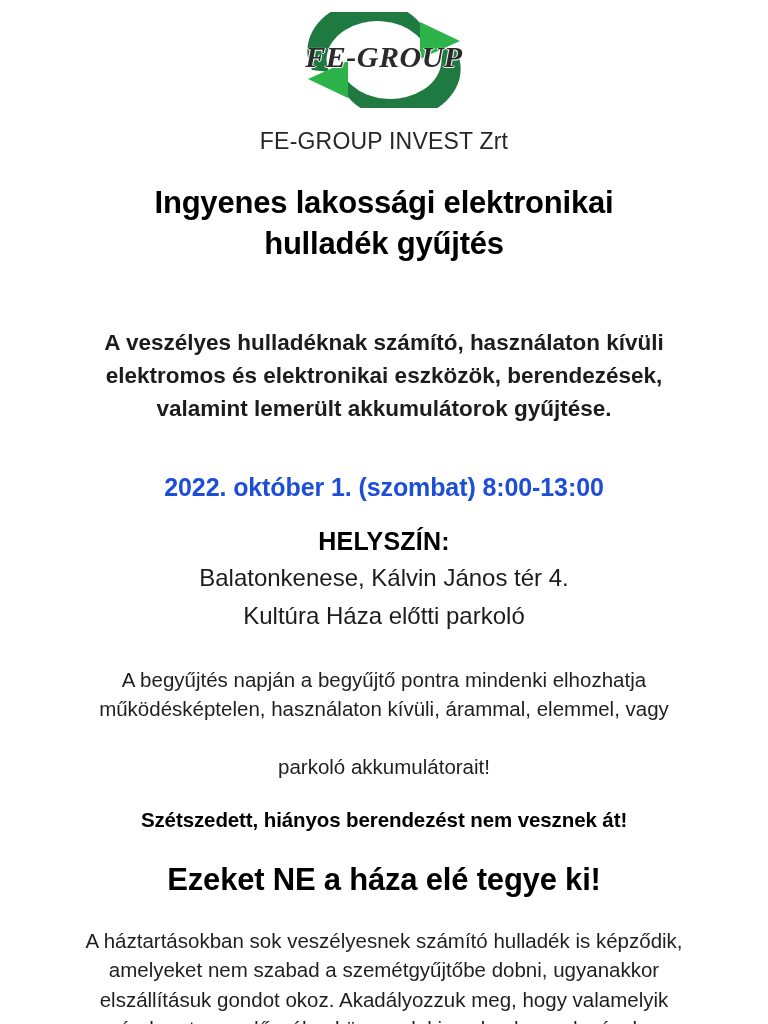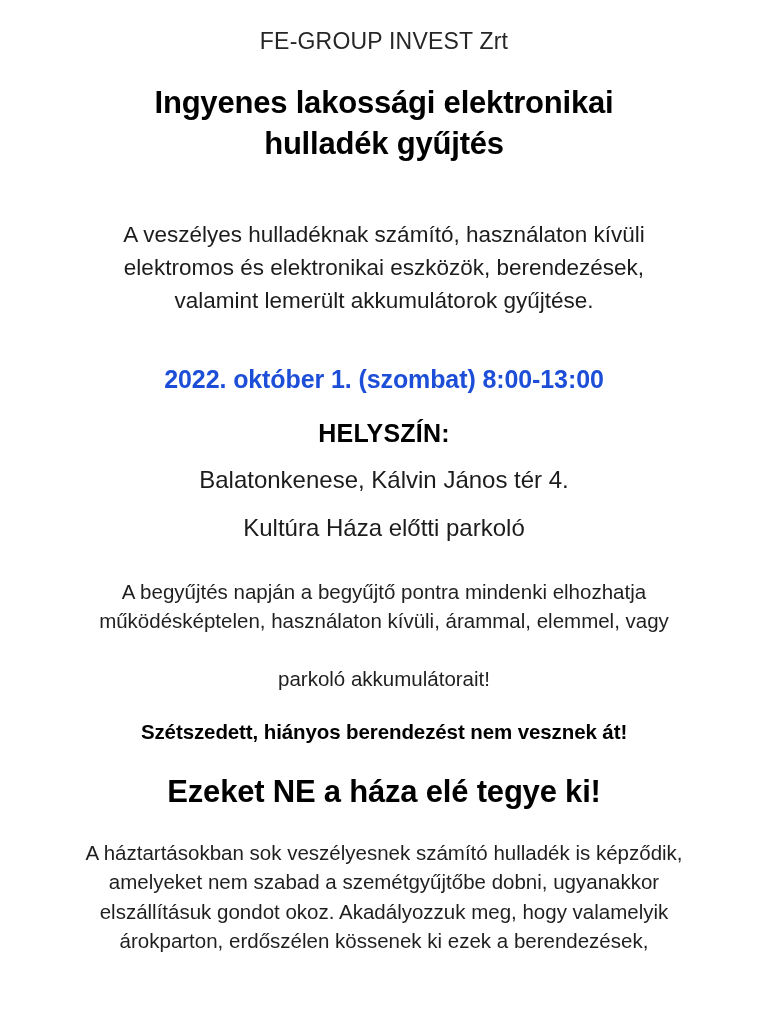--- a/index.html
+++ b/index.html
@@ -70,23 +70,23 @@
     font-size: 31px;
     font-weight: 700;
     line-height: 1.32;
     color: #000000;
     letter-spacing: -0.2px;
     max-width: 600px;
   }
 
   
   .intro {
-    margin-top: 32px;
+    margin-top: 40px;
     font-size: 22.5px;
-    font-weight: 400;
+    font-weight: 700;
     line-height: 1.48;
     color: #1c1c1c;
     max-width: 640px;
   }
 
   
   .date-line {
     margin-top: 25px;
     font-size: 25px;
     font-weight: 700;
@@ -96,21 +96,21 @@
 
   
   .venue-label {
     margin-top: 25px;
     font-size: 25px;
     font-weight: 700;
     color: #000000;
     letter-spacing: 0.2px;
   }
   .venue-line {
-    margin-top: 16px;
+    margin-top: 6px;
     font-size: 24px;
     font-weight: 400;
     line-height: 1.35;
     color: #1c1c1c;
   }
 
   
   .details {
     margin-top: 32px;
     font-size: 20.5px;
@@ -144,20 +144,41 @@
     line-height: 1.44;
     color: #1f1f1f;
     max-width: 660px;
   }
 </style>
 </head>
 <body>
 
 <div class="poster">
 
+  <div class="logo-wrap">
+    <svg class="logo-svg" viewBox="0 0 200 96" aria-hidden="true">
+
+      <path d="M28 58
+               A 52 42 0 0 1 142 20
+               L 142 36
+               A 38 29 0 0 0 45 60
+               Z" fill="#1f7a42"></path>
+
+      <path d="M136 10 L 176 29 L 136 47 Z" fill="#2cb34a"></path>
+
+      <path d="M172 38
+               A 52 42 0 0 1 58 76
+               L 58 60
+               A 38 29 0 0 0 155 36
+               Z" fill="#1f7a42"></path>
+
+      <path d="M64 49 L 24 67 L 64 86 Z" fill="#2cb34a"></path>
+    </svg>
+    <div class="logo-word">FE-GROUP</div>
+  </div>
 
   <div class="company">FE-GROUP INVEST Zrt</div>
 
   <h1 class="headline">
     <span>Ingyenes lakossági elektronikai</span><br>
     <span>hulladék gyűjtés</span>
   </h1>
 
   <p class="intro">
     <span>A veszélyes hulladéknak számító, használaton kívüli</span><br>

